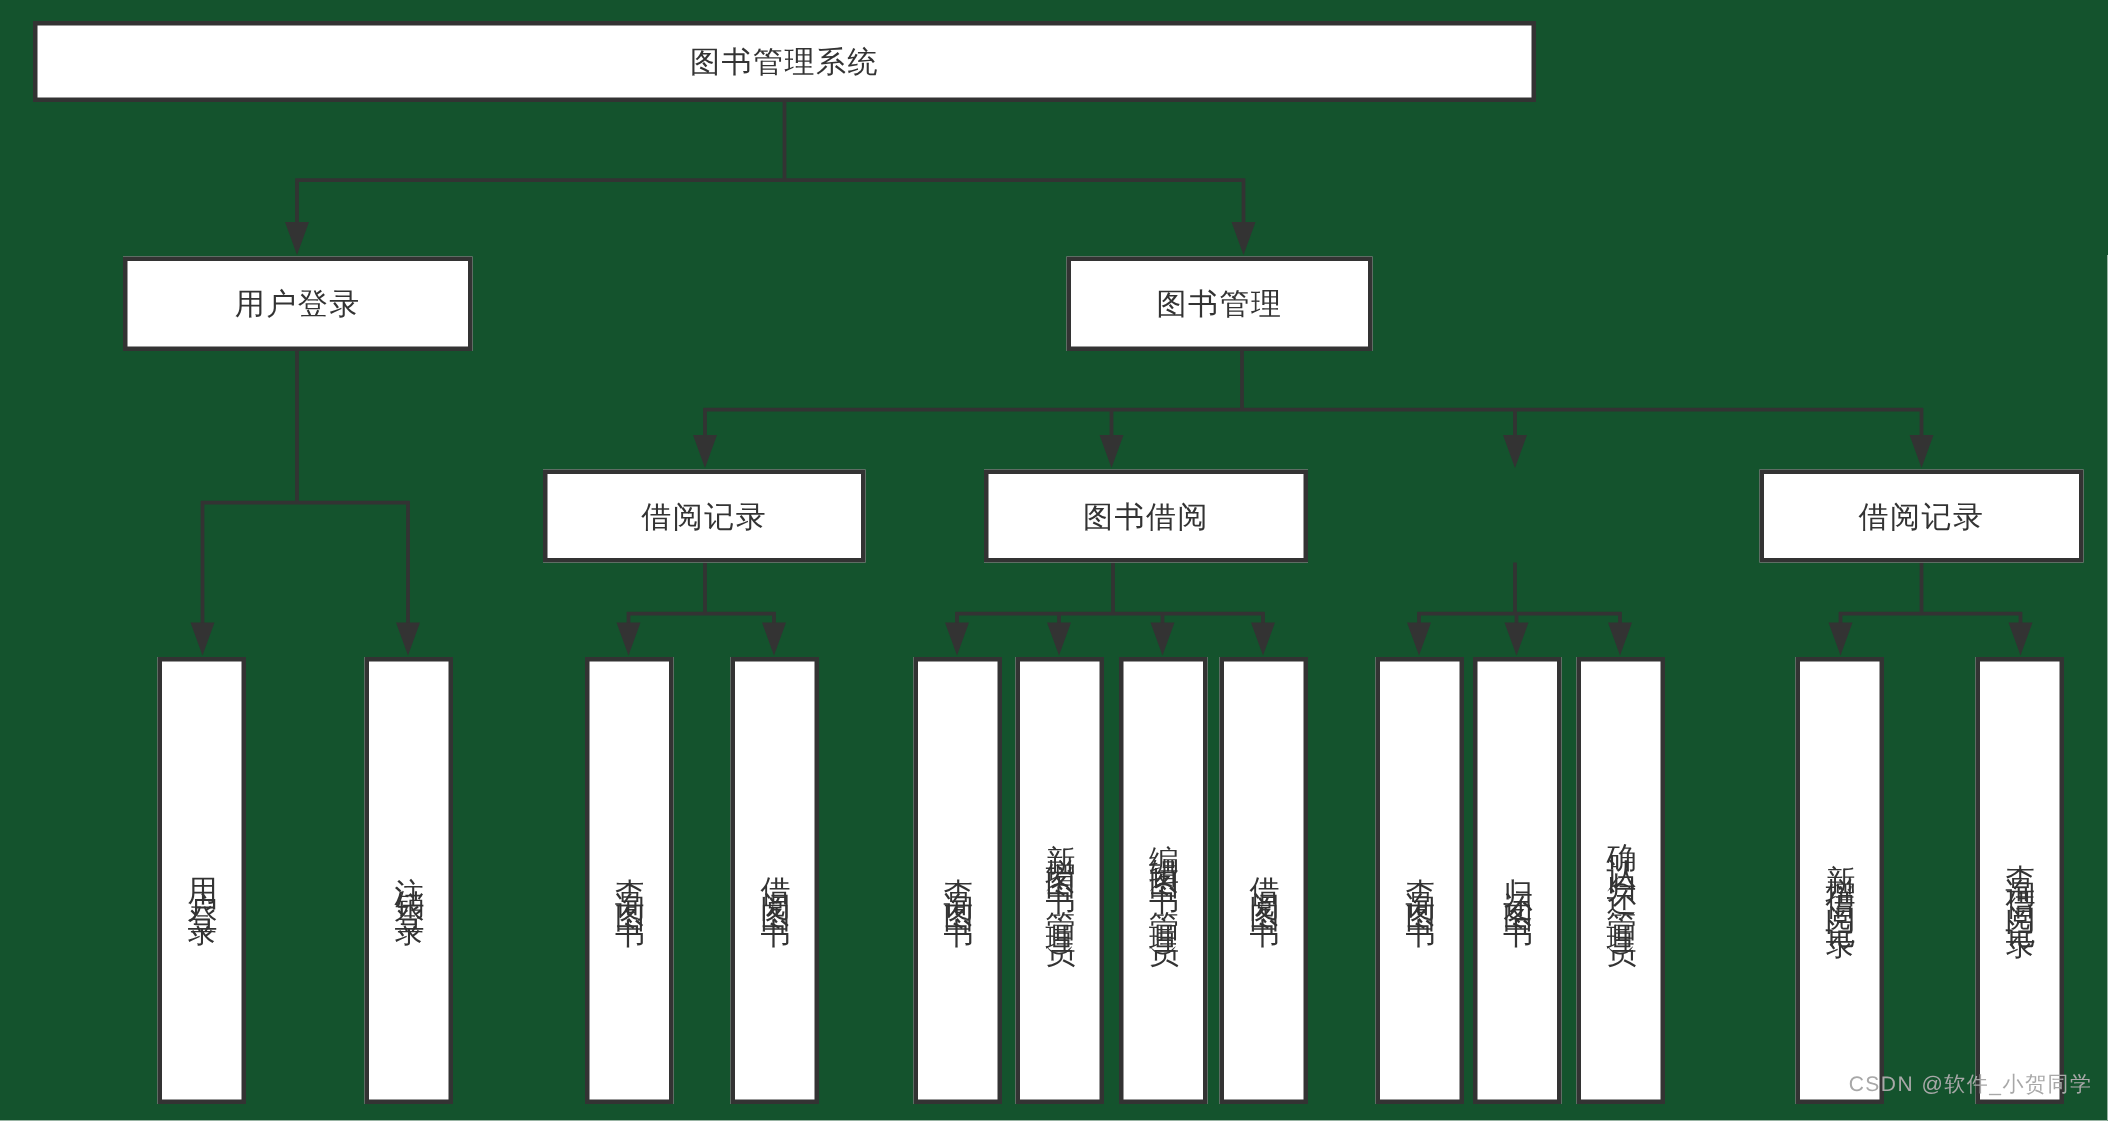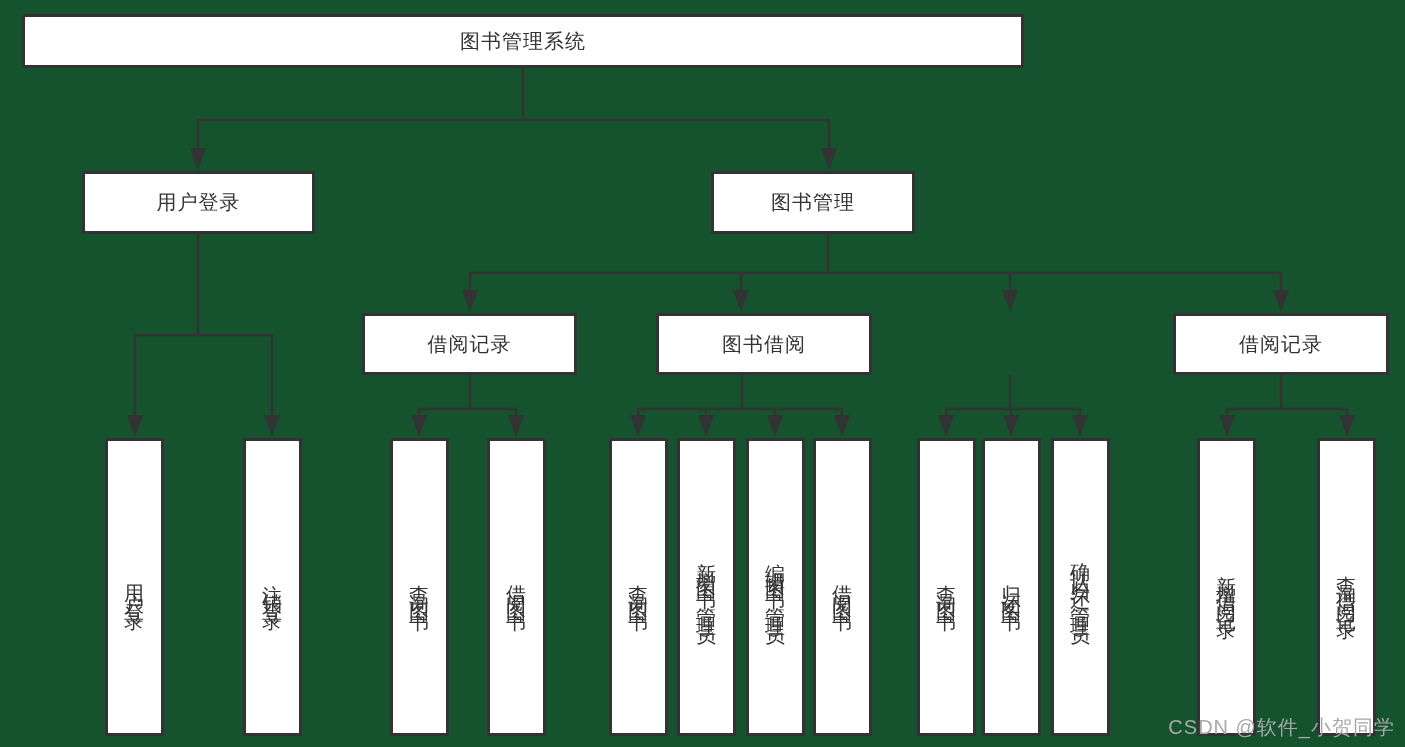--- a/index.html
+++ b/index.html
@@ -15,21 +15,21 @@
   }
   .node.h span{
     font-size:20px;letter-spacing:1px;color:#333333;white-space:nowrap;
   }
   .node.v .vtext{
     writing-mode:vertical-lr;text-orientation:mixed;
     font-size:20px;letter-spacing:9px;line-height:1;color:#333333;
   }
   .watermark{
     position:absolute;top:714px;right:10px;
-    font-size:20px;letter-spacing:1px;color:#a8a8a8;white-space:nowrap;
+    font-size:14px;letter-spacing:1px;color:#a8a8a8;white-space:nowrap;
   }
 </style>
 </head>
 <body>
 
 <div class="stage">
 
   <svg class="wires" width="1405" height="747" viewBox="0 0 1405 747">
     <g stroke="#333333" stroke-width="2.5" fill="none">
 

